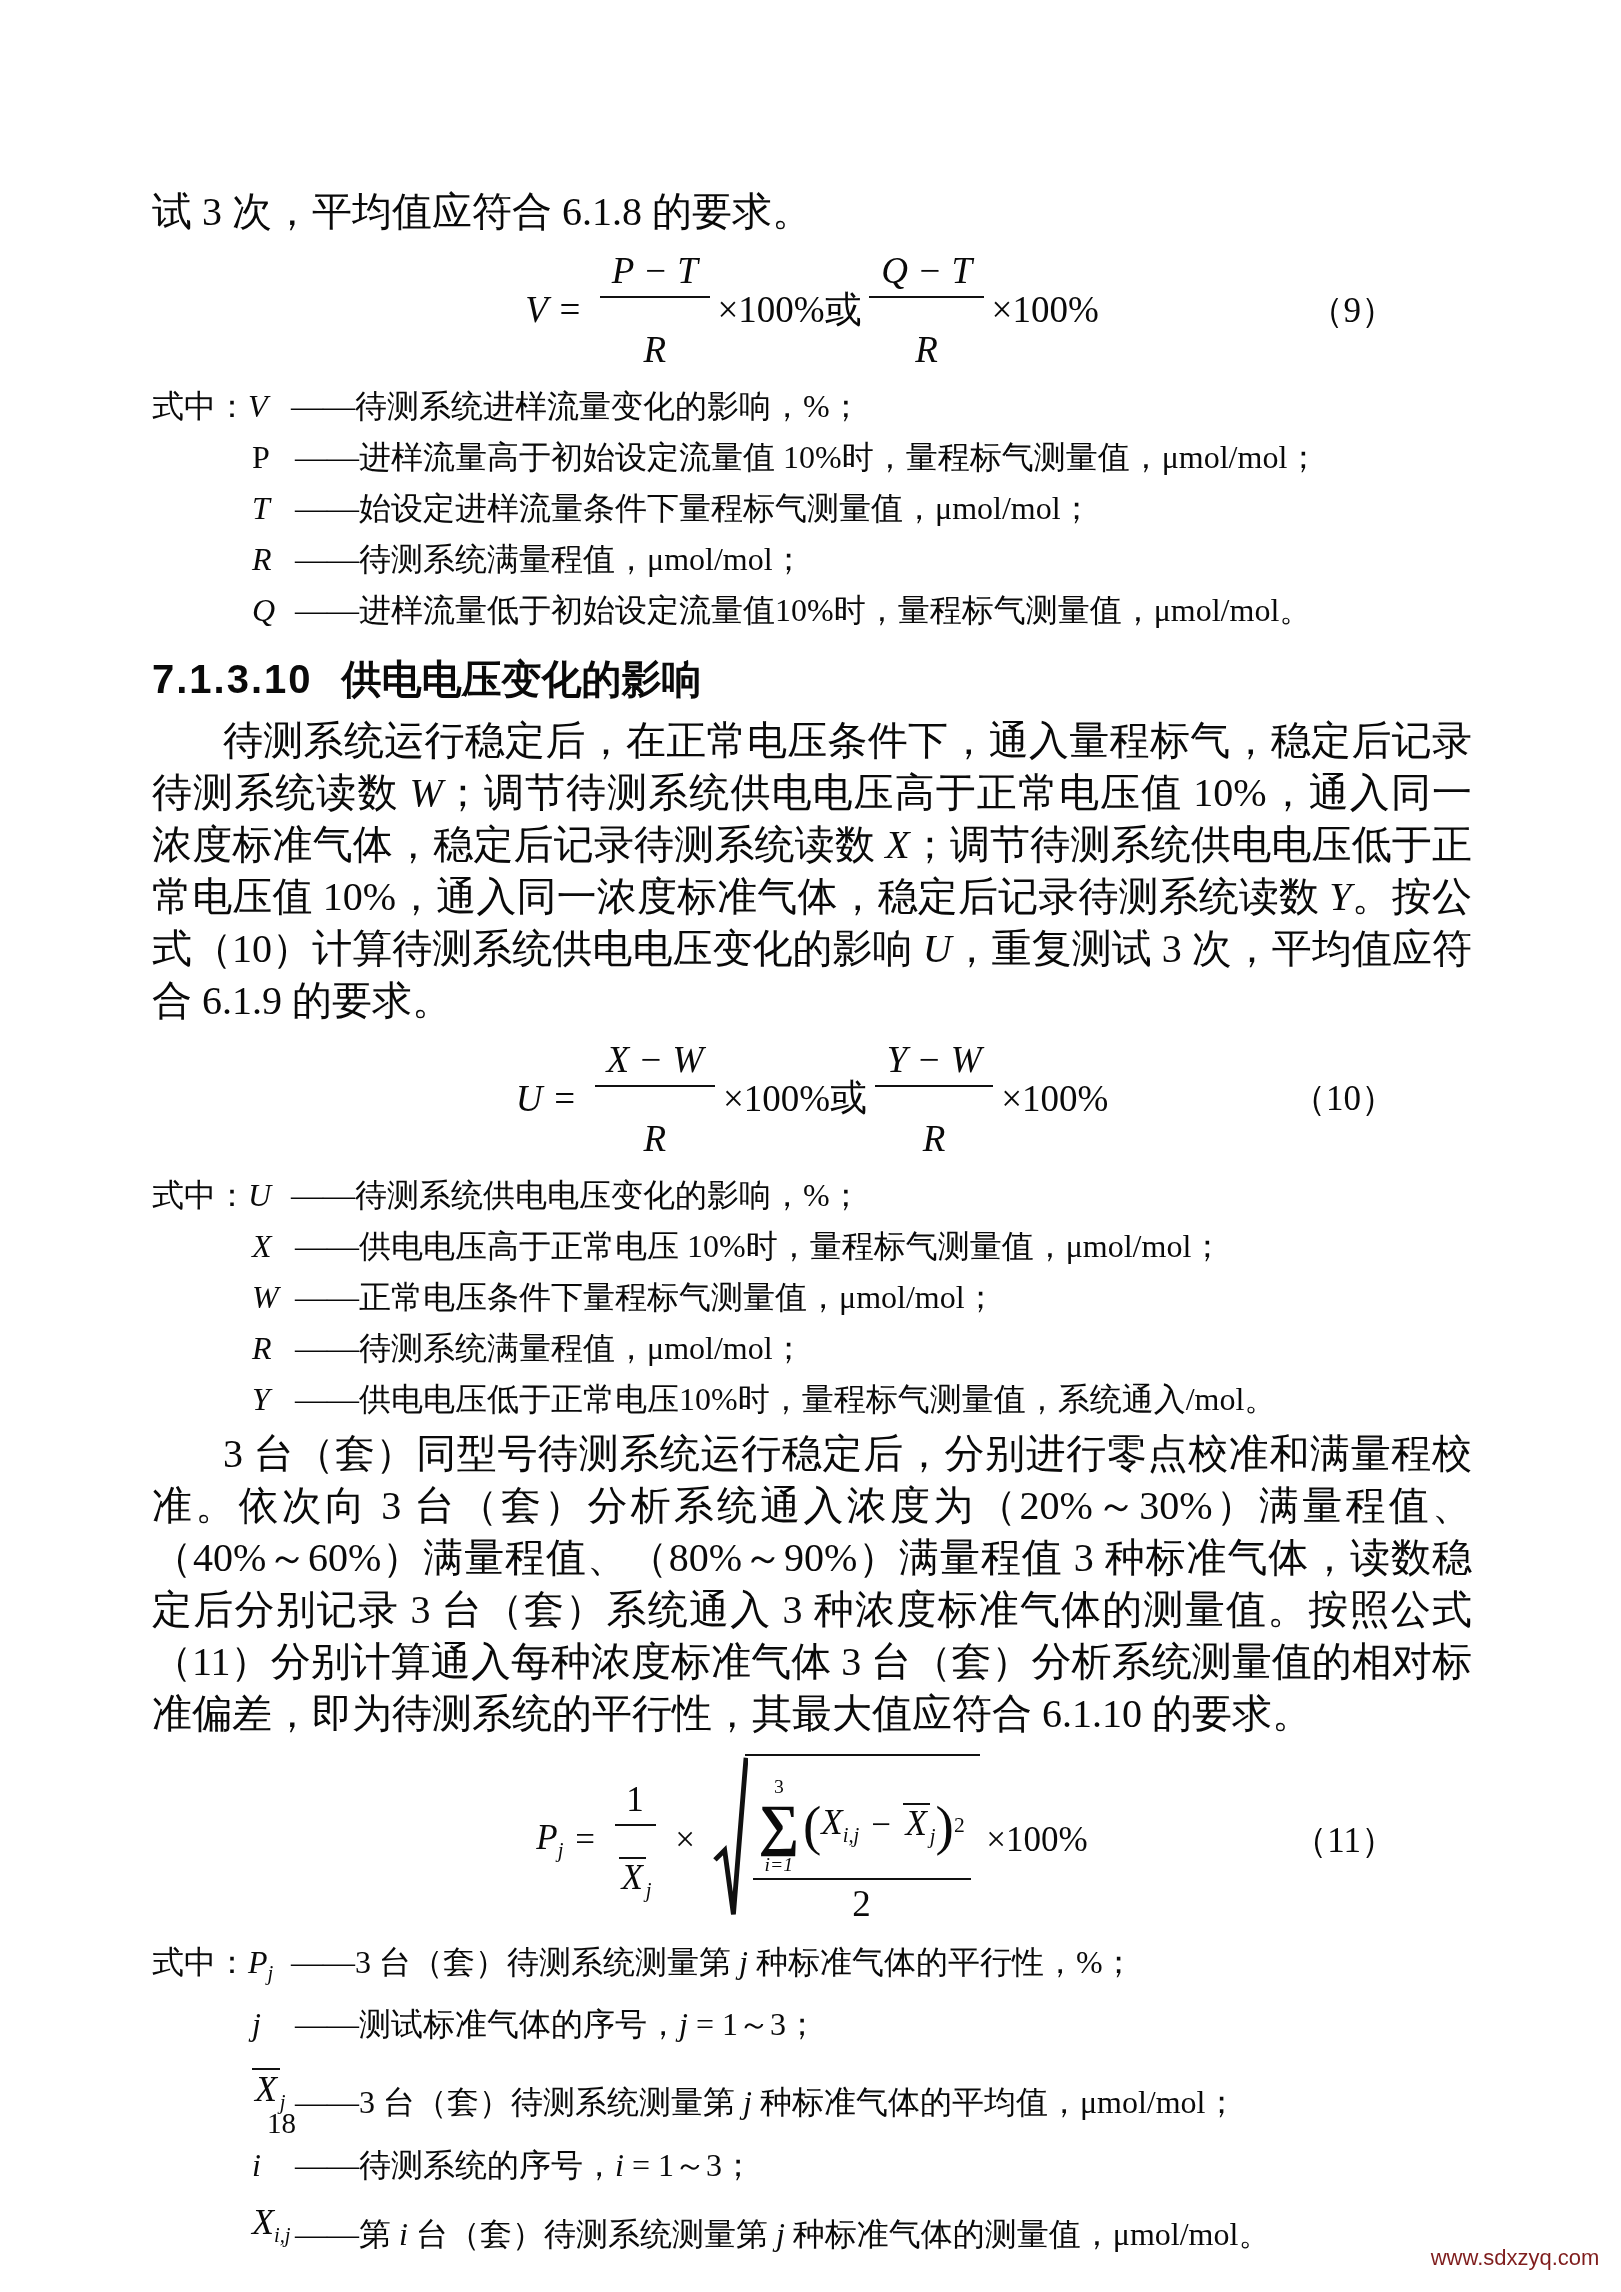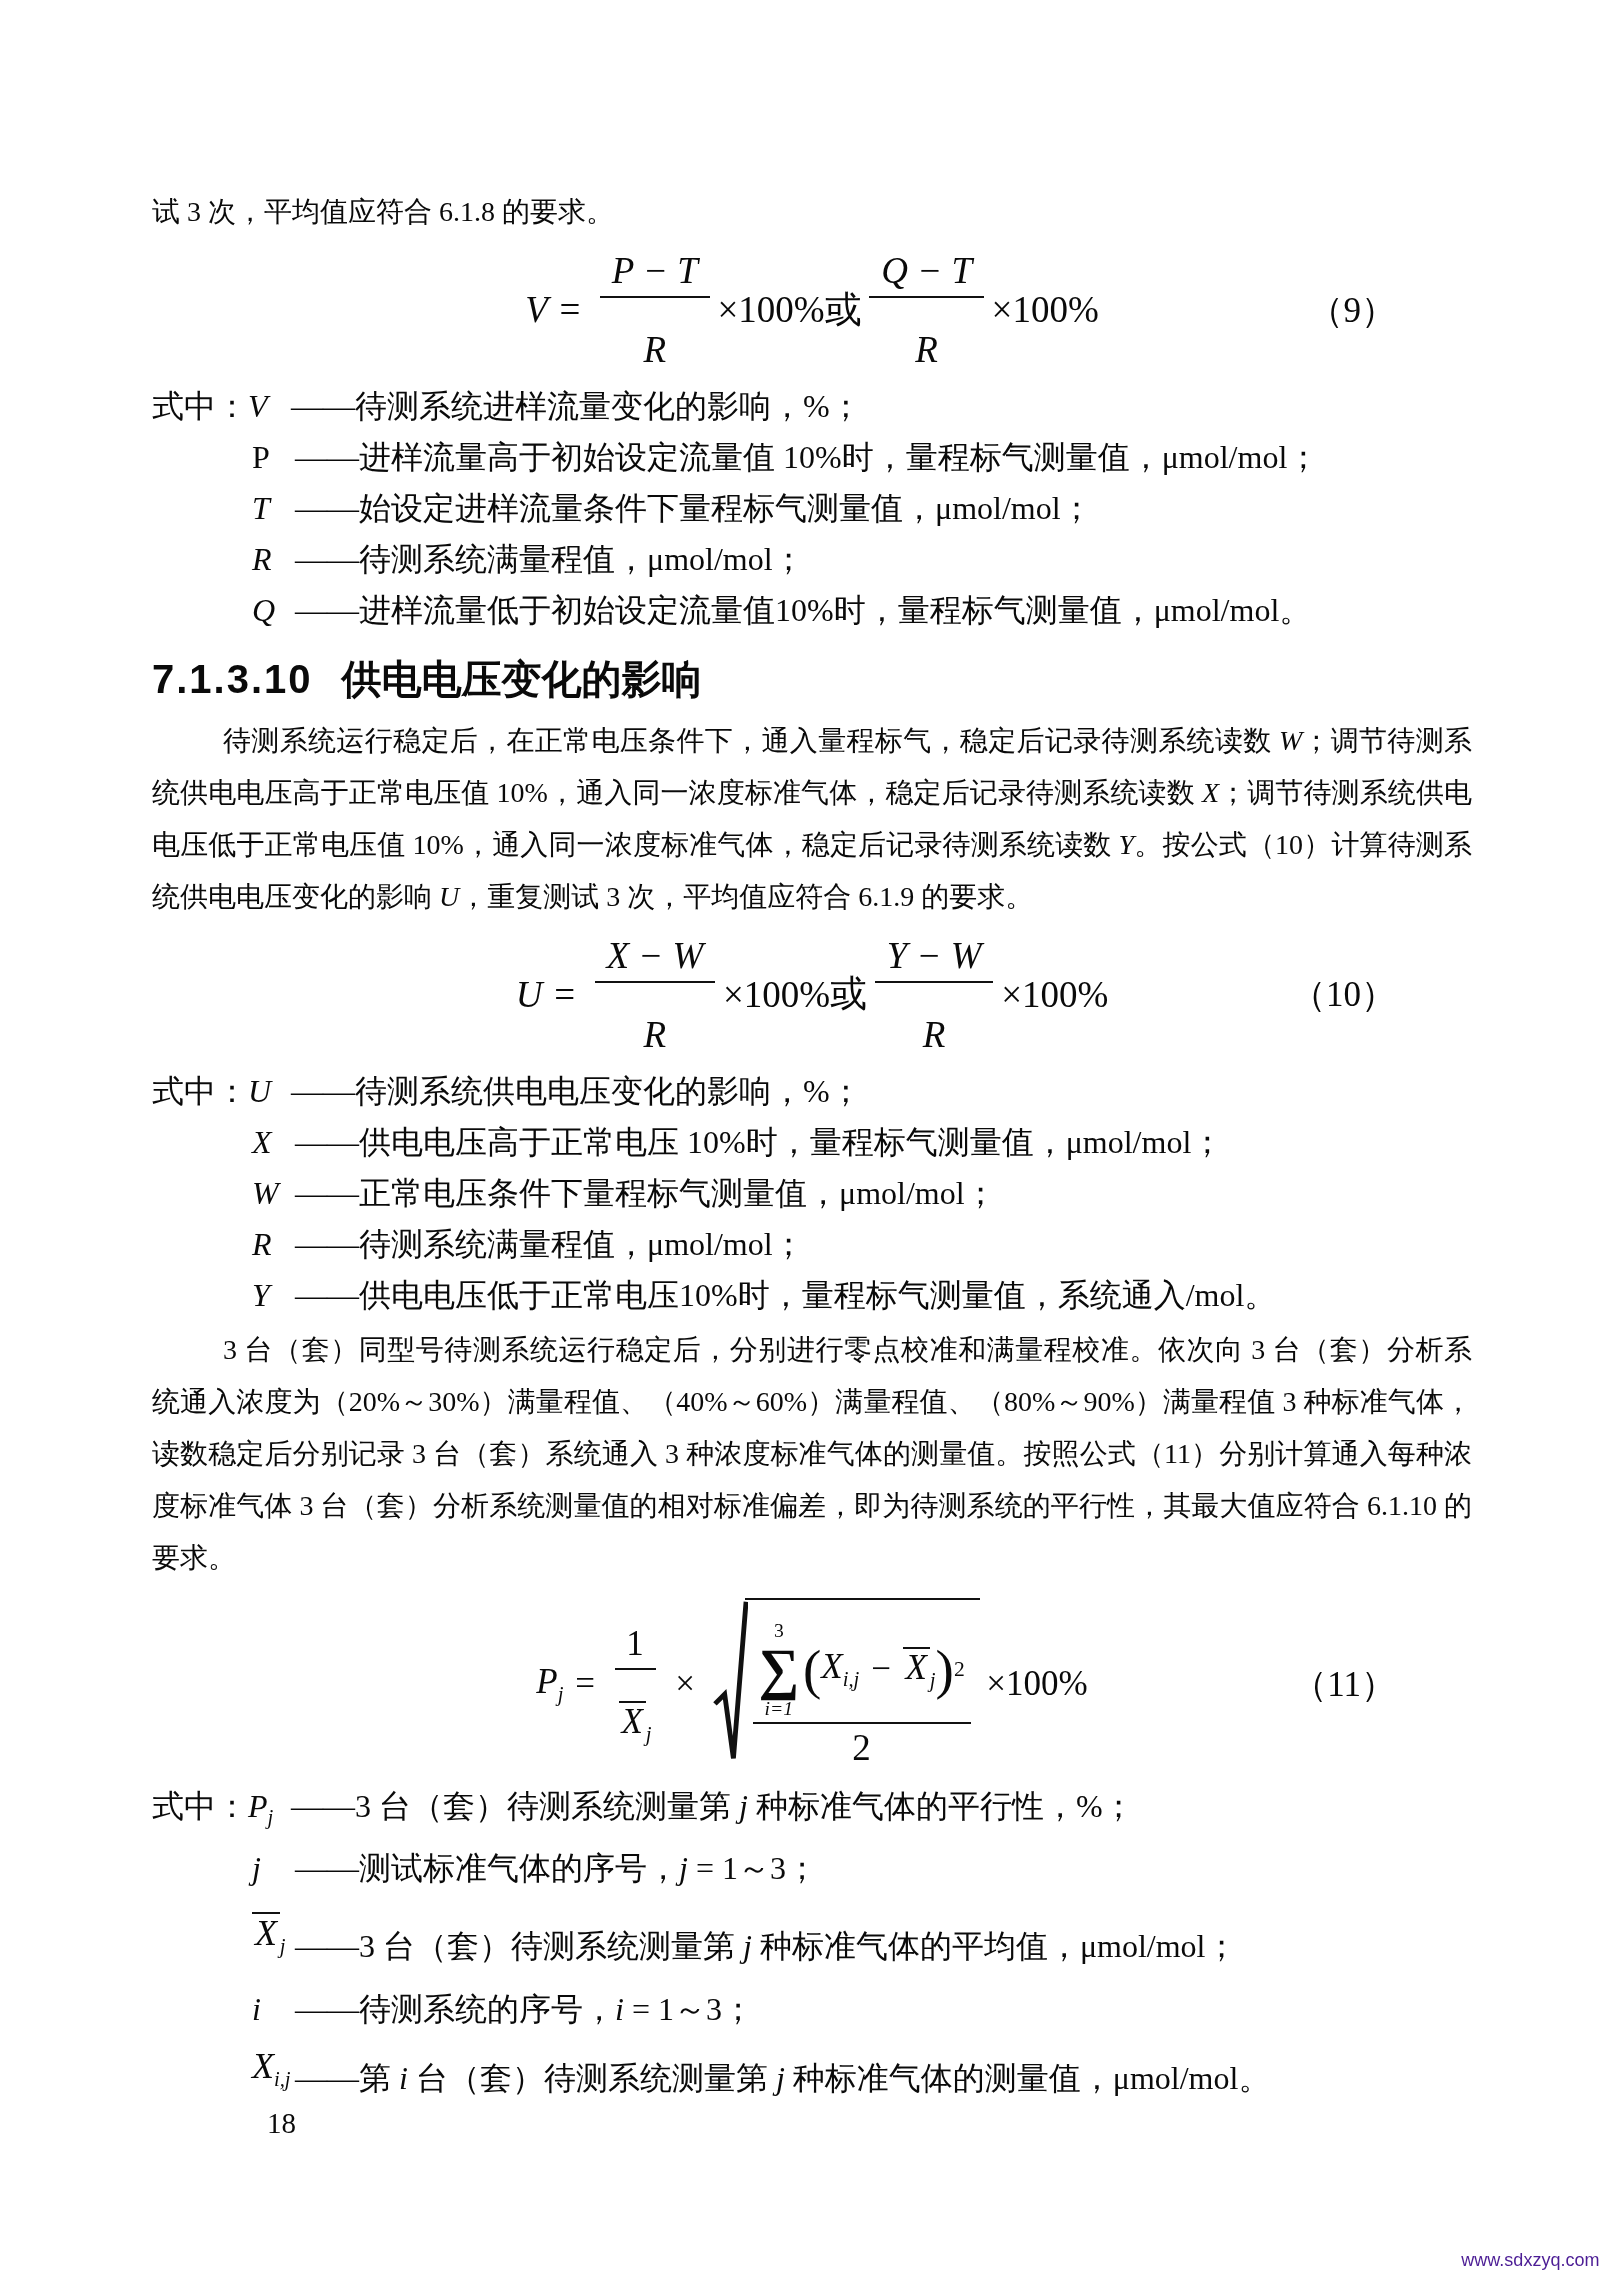--- a/index.html
+++ b/index.html
@@ -11,21 +11,21 @@
     background:#ffffff;
     font-family:"Liberation Serif","DejaVu Serif",serif;
     color:#0a0a0a;
     overflow:hidden;
   }
   .content {
     position:absolute; top:0; left:0; right:0;
     padding:186px 149px 0 152px;
   }
   .body-line, .para {
-    font-size:28px; line-height:52px;
+    font-size:40px; line-height:52px;
     text-align:justify;
   }
   .para { text-indent:71px; margin-top:3px; }
   i { font-family:"Liberation Serif","DejaVu Serif",serif; font-style:italic; }
 
   
   .equation {
     position:relative;
     display:flex; align-items:center; justify-content:center;
     margin:9.8px 0 7.8px 0;
@@ -93,21 +93,21 @@
   .row-tall2 { margin-top:17.6px; }
 
   
   .page-number {
     position:absolute; left:267px; top:2107px;
     font-size:29px;
   }
   .watermark {
     position:absolute; right:21.6px; bottom:21.6px;
     font-family:"Liberation Sans","DejaVu Sans",sans-serif;
-    font-size:18px; color:#4c1d95;margin-left:40px;
+    font-size:22px; color:#7f1d1d;margin-left:40px;
   }
 </style>
 </head>
 <body>
 
 <div class="page">
   <div class="content">
 
     <p class="body-line">试 3 次，平均值应符合 6.1.8 的要求。</p>
 

